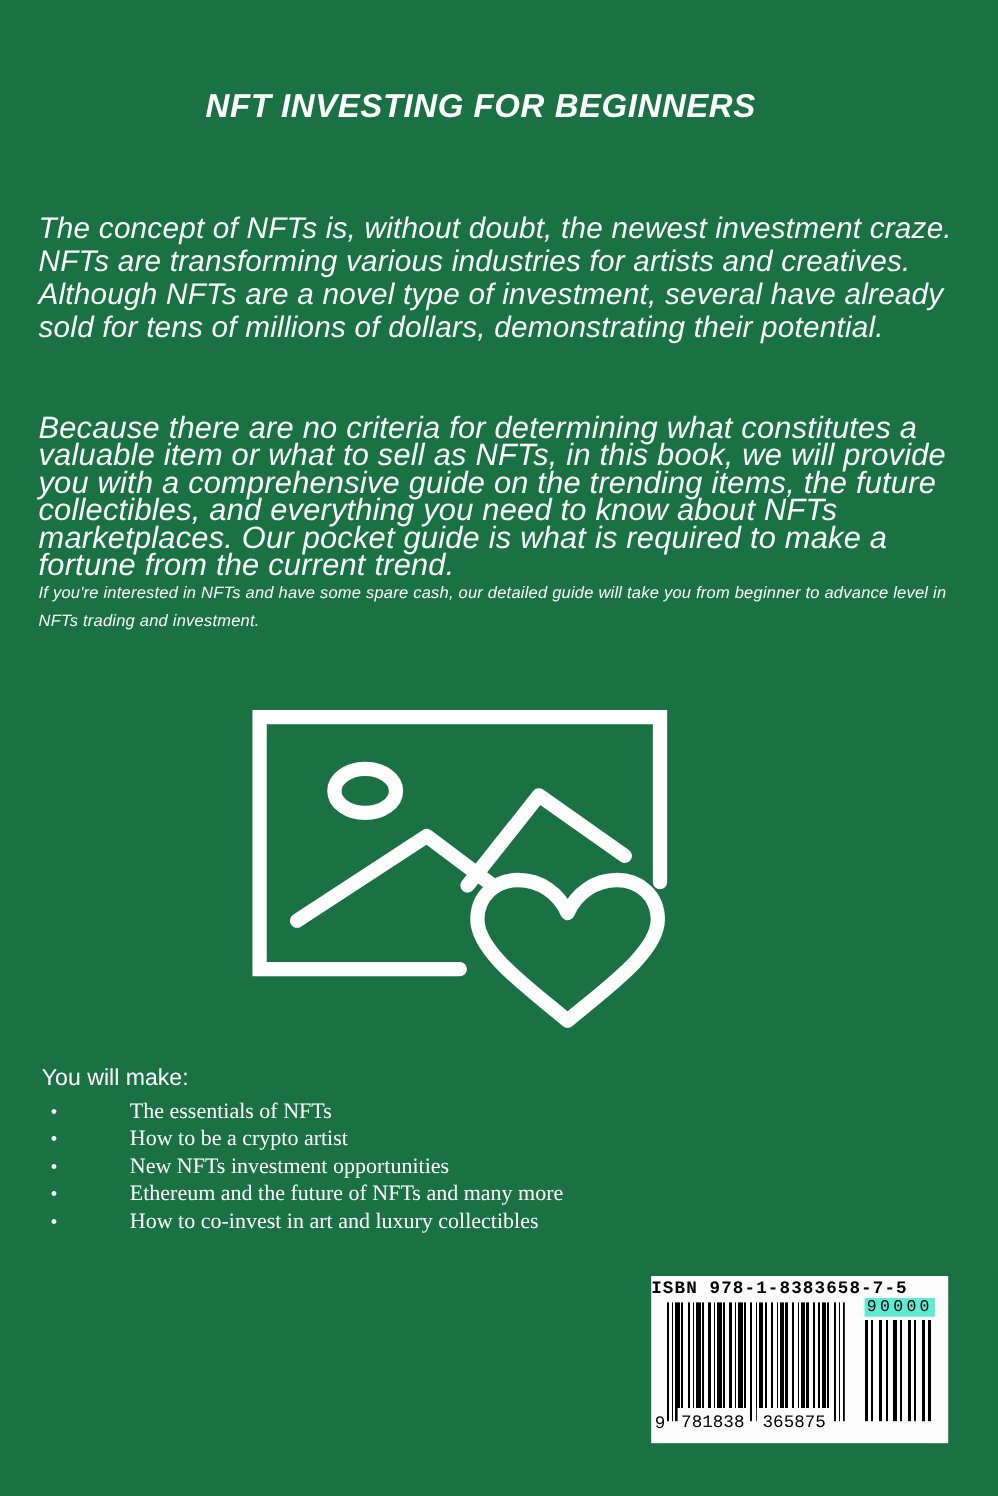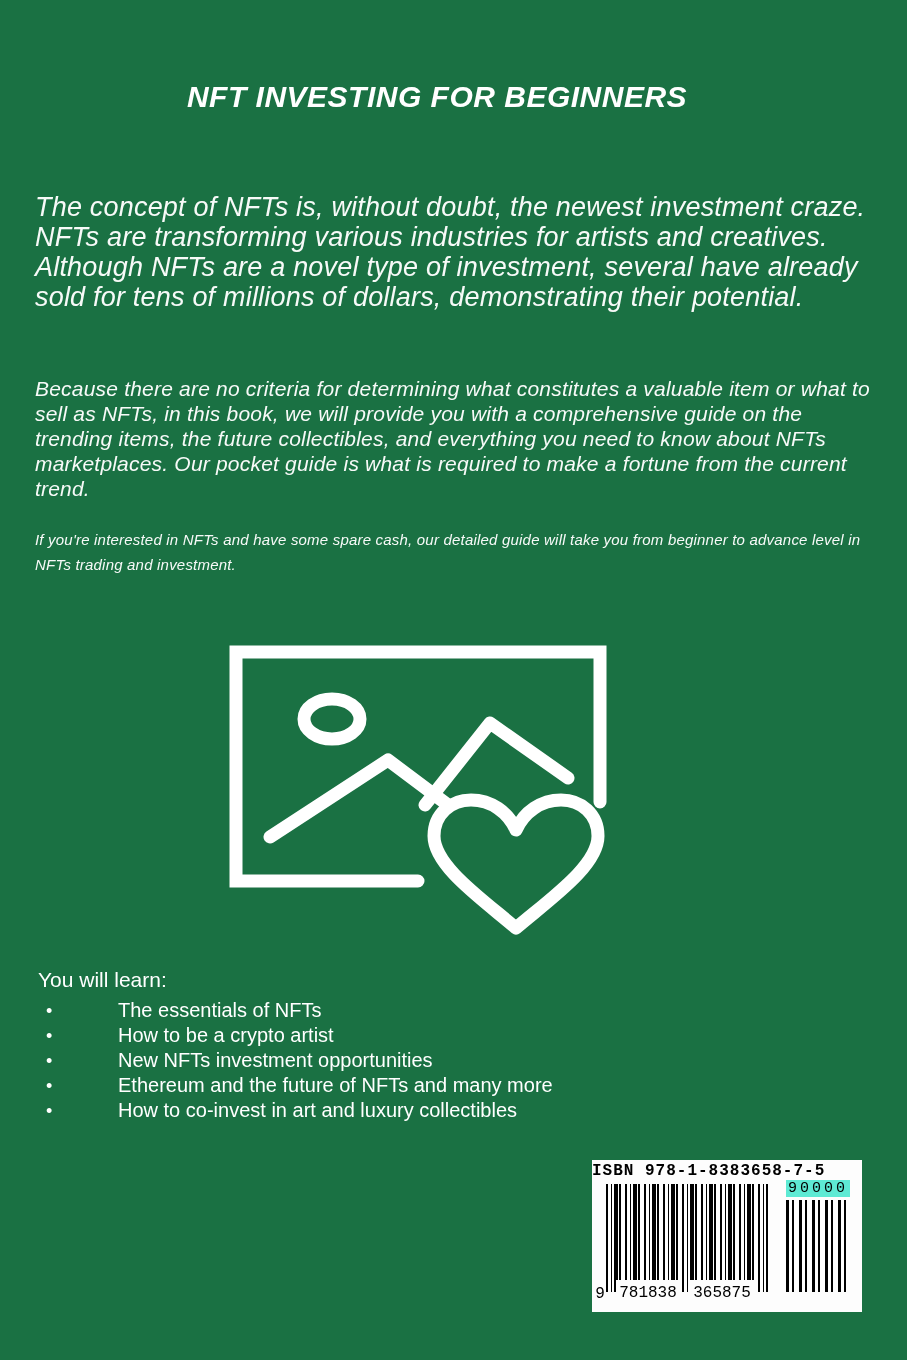--- a/index.html
+++ b/index.html
@@ -14,28 +14,28 @@
   .title{
     position:absolute;top:80px;left:0;width:874px;text-align:center;
     color:#ffffff;font-size:30px;font-weight:bold;font-style:italic;
     letter-spacing:.5px;white-space:nowrap;
   }
 
   .para{
     position:absolute;left:35px;width:840px;color:#f7faf8;font-style:italic;
   }
   .para-1{top:192px;font-size:27px;line-height:30px;letter-spacing:.2px;}
-  .para-2{top:376px;font-size:21px;line-height:25px;letter-spacing:.2px;}
+  .para-2{top:376px;font-size:28px;line-height:25px;letter-spacing:.2px;}
   .para-3{top:527px;font-size:15px;line-height:25px;letter-spacing:.2px;}
 
   .icon-wrap{position:absolute;left:220px;top:640px;width:390px;height:300px;}
 
   .learn{position:absolute;left:38px;top:966px;color:#ffffff;}
   .learn-heading{font-size:21px;line-height:27px;font-weight:normal;margin:0 0 5px 0;}
-  .learn-item{position:relative;padding-left:80px;font-size:20px;line-height:25px;width:560px;}
+  .learn-item{position:relative;padding-left:80px;font-size:20px;line-height:25px;width:560px;font-family:Liberation Serif, serif;}
   .dot{position:absolute;left:8px;top:0;}
   .dot::before{content:"\2022";font-size:18px;}
 
   .barcode-box{
     position:absolute;left:592px;top:1160px;width:270px;height:152px;
     background:#fdfdfd;color:#000;
   }
   .mono{font-family:"Liberation Mono","DejaVu Sans Mono",monospace;}
   .isbn-line{
     position:absolute;top:2px;left:0;width:232px;text-align:center;
@@ -80,21 +80,21 @@
     <svg viewBox="0 0 390 300" width="390" height="300" xmlns="http://www.w3.org/2000/svg">
       <path d="M198,241 L16,241 L16,12 L380,12 L380,162" fill="none" stroke="#ffffff" stroke-width="13" stroke-linecap="round" stroke-linejoin="miter"></path>
       <ellipse cx="112" cy="79" rx="28" ry="20" fill="none" stroke="#ffffff" stroke-width="13"></ellipse>
       <polyline points="50,197 168,120 228,165" fill="none" stroke="#ffffff" stroke-width="13" stroke-linecap="round" stroke-linejoin="round"></polyline>
       <polyline points="205,165 270,83 348,138" fill="none" stroke="#ffffff" stroke-width="13" stroke-linecap="round" stroke-linejoin="round"></polyline>
       <path d="M296,288 C262,259 214,226 214,196 C214,174 231,160 251,160 C271,160 288,172 296,190 C304,172 321,160 341,160 C361,160 378,174 378,196 C378,226 330,259 296,288 Z" fill="none" stroke="#ffffff" stroke-width="13" stroke-linejoin="round"></path>
     </svg>
   </div>
 
   <div class="learn">
-    <div class="learn-heading">You will learn:</div>
+    <div class="learn-heading">You will make:</div>
     <div class="learn-item">
       <span class="dot"></span>
       <span>The essentials of NFTs</span>
     </div>
     <div class="learn-item">
       <span class="dot"></span>
       <span>How to be a crypto artist</span>
     </div>
     <div class="learn-item">
       <span class="dot"></span>

